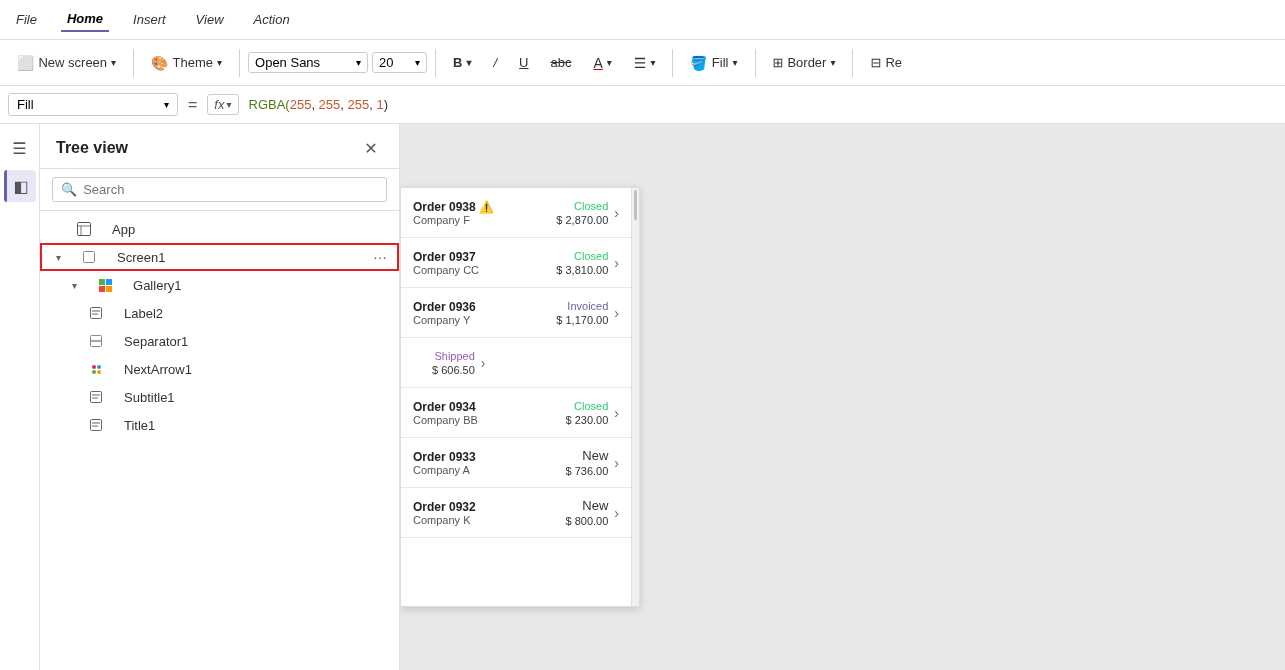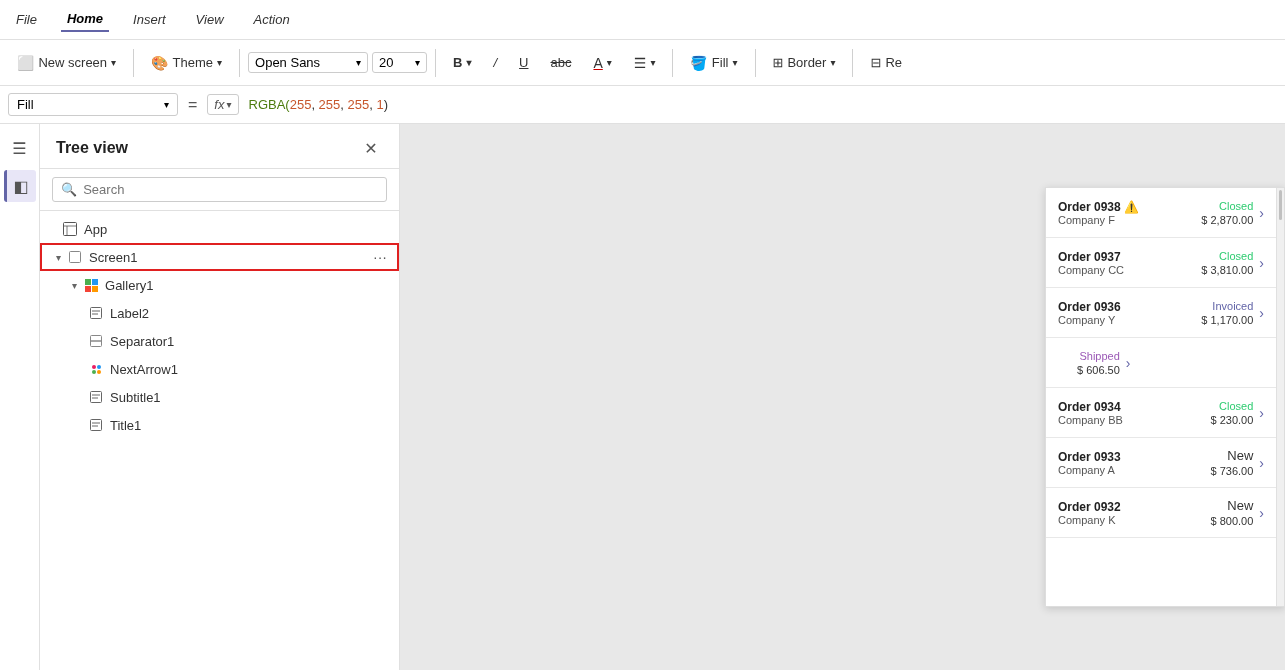--- a/index.html
+++ b/index.html
@@ -208,21 +208,21 @@
     .tree-content {
       flex: 1;
       overflow-y: auto;
       padding: 4px 0;
     }
     .tree-item {
       display: flex;
       align-items: center;
       padding: 4px 8px 4px 16px;
       cursor: pointer;
-      gap: 6px;
+      gap: 20px;
       font-size: 13px;
       color: #333;
       min-height: 28px;
     }
     .tree-item.selected {
       outline: 2px solid #e02020;
       outline-offset: -2px;
       background: #fff;
     }
     .tree-item-icon {
@@ -249,21 +249,21 @@
     .indent-1 { padding-left: 16px; }
     .indent-2 { padding-left: 32px; }
     .indent-3 { padding-left: 48px; }
 
     
     .canvas-area {
       flex: 1;
       background: #e8e8e8;
       display: flex;
       align-items: center;
-      justify-content: flex-end;
+      justify-content: flex-start;
       overflow: hidden;
     }
 
     
     .app-preview {
       background: #fff;
       width: 240px;
       height: 420px;
       box-shadow: 0 2px 8px rgba(0,0,0,0.15);
       overflow: hidden;

